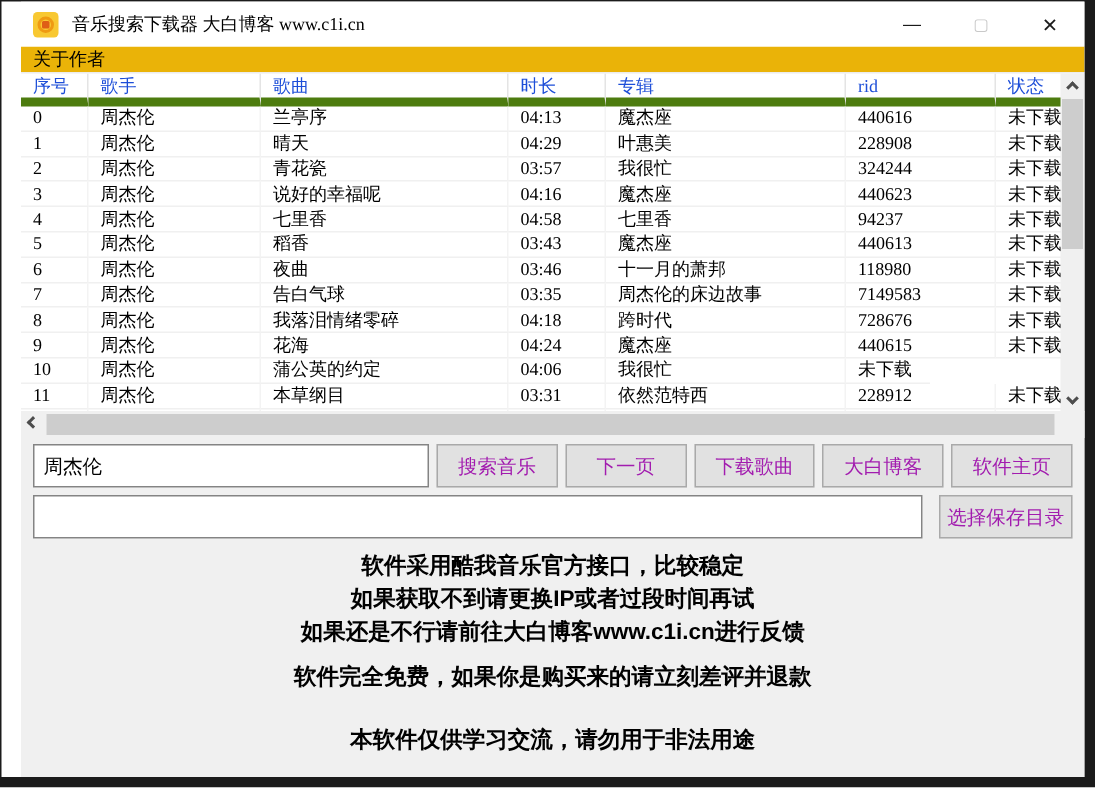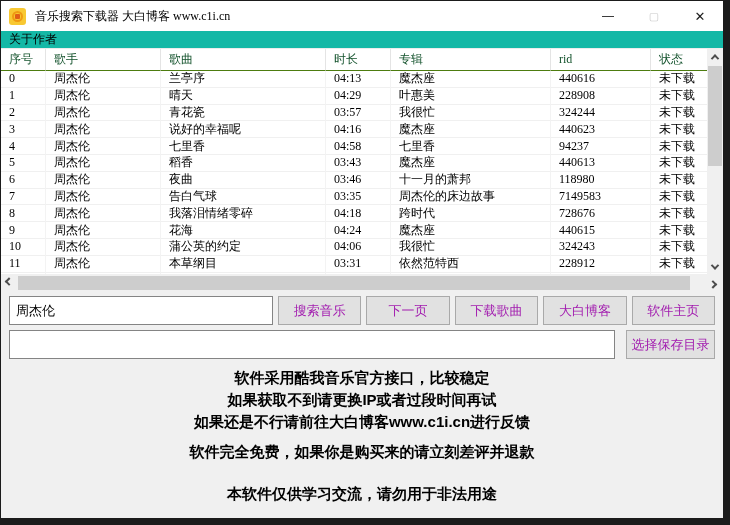--- a/index.html
+++ b/index.html
@@ -1,47 +1,47 @@
 <!DOCTYPE html>
 <html><head>
 <meta charset="utf-8">
 <style>
   * { margin:0; padding:0; box-sizing:border-box; }
   html,body { width:730px; height:525px; }
   body { font-family:"Liberation Sans", sans-serif; background:#ffffff; }
 
   .frame { position:relative; width:730px; height:525px; background:#1b1b1b; }
-  .window { position:absolute; left:1px; top:1px; width:722px; height:517px; background:#ffffff; overflow:hidden; }
+  .window { position:absolute; left:1px; top:1px; width:722px; height:517px; background:#ffffff; overflow:hidden;padding-left:13px; }
 
   
   .titlebar { position:relative; height:30px; background:#ffffff; display:flex; align-items:center; }
   .app-icon { width:17px; height:17px; margin-left:8px; background:#f8c832; border-radius:3px;
               display:flex; align-items:center; justify-content:center; flex:none; }
   .app-icon .ring { width:11px; height:11px; border:2px solid #ef9a12; border-radius:50%;
                     display:flex; align-items:center; justify-content:center; }
   .app-icon .dot { width:5px; height:5px; background:#df5f16; border-radius:1px; }
   .title-text { margin-left:9px; font-size:12px; color:#000; font-family:"Liberation Serif", serif; }
   .win-controls { position:absolute; right:0; top:0; height:30px; display:flex; }
   .win-btn { width:46px; height:30px; display:flex; align-items:center; justify-content:center;
              font-size:12px; color:#1a1a1a; }
   .win-btn.max { color:#c9c9c9; font-size:11px; }
   .win-btn.close { font-size:13px; }
 
   
-  .menubar { height:17px; background:#14b8a6; display:flex; align-items:center; }
+  .menubar { height:17px; background:#eab308; display:flex; align-items:center; }
   .menu-item { font-size:12px; color:#000; padding:0 5px 0 8px;
                font-family:"Liberation Serif", serif; }
 
   
   .table-area { position:relative; height:244px; background:#ffffff; border-top:1px solid #ececec; }
   .grid { position:absolute; left:0; top:0; width:706px; height:226px; overflow:hidden;
           font-family:"Liberation Serif", serif; }
   .thead { display:flex; height:22px; }
-  .th { font-size:12px; color:#14532d; display:flex; align-items:center; padding-left:8px;
-        border-right:1px solid #e4e4e4; border-bottom:1px solid #4d7c0f; overflow:hidden; white-space:nowrap; }
+  .th { font-size:12px; color:#1d4ed8; display:flex; align-items:center; padding-left:8px;
+        border-right:1px solid #e4e4e4; border-bottom:6px solid #4d7c0f; overflow:hidden; white-space:nowrap; }
   .tbody { height:204px; overflow:hidden; }
   .trow { display:flex; height:16.8px; }
   .td { font-size:12px; color:#000; display:flex; align-items:center; padding-left:8px;
         border-right:1px solid #f3f3f3; border-bottom:1px solid #f0f0f0; overflow:hidden; white-space:nowrap; }
   .c0 { width:45px; }
   .c1 { width:115px; }
   .c2 { width:165px; }
   .c3 { width:65px; }
   .c4 { width:160px; }
   .c5 { width:100px;text-align:right; }
@@ -207,21 +207,20 @@
               <div class="td c4">魔杰座</div>
               <div class="td c5">440615</div>
               <div class="td c6">未下载</div>
             </div>
             <div class="trow">
               <div class="td c0">10</div>
               <div class="td c1">周杰伦</div>
               <div class="td c2">蒲公英的约定</div>
               <div class="td c3">04:06</div>
               <div class="td c4">我很忙</div>
-              <div class="td c5">324243</div>
               <div class="td c6">未下载</div>
             </div>
             <div class="trow">
               <div class="td c0">11</div>
               <div class="td c1">周杰伦</div>
               <div class="td c2">本草纲目</div>
               <div class="td c3">03:31</div>
               <div class="td c4">依然范特西</div>
               <div class="td c5">228912</div>
               <div class="td c6">未下载</div>

